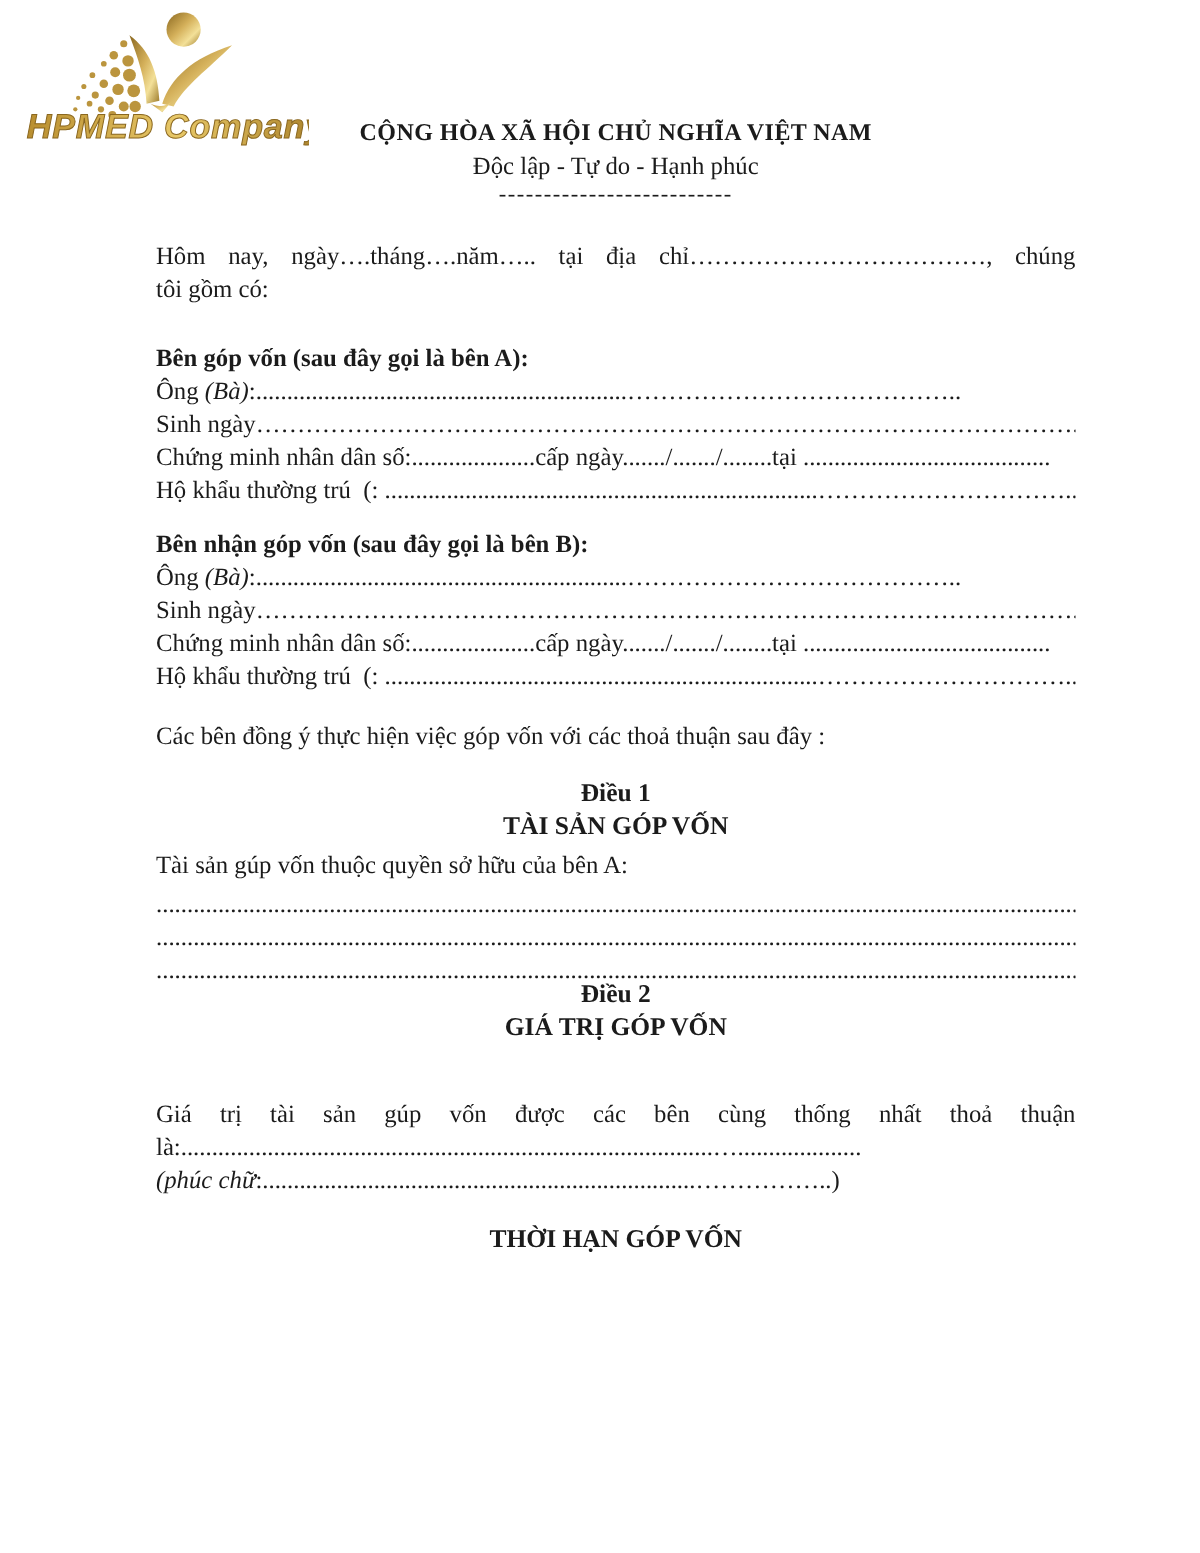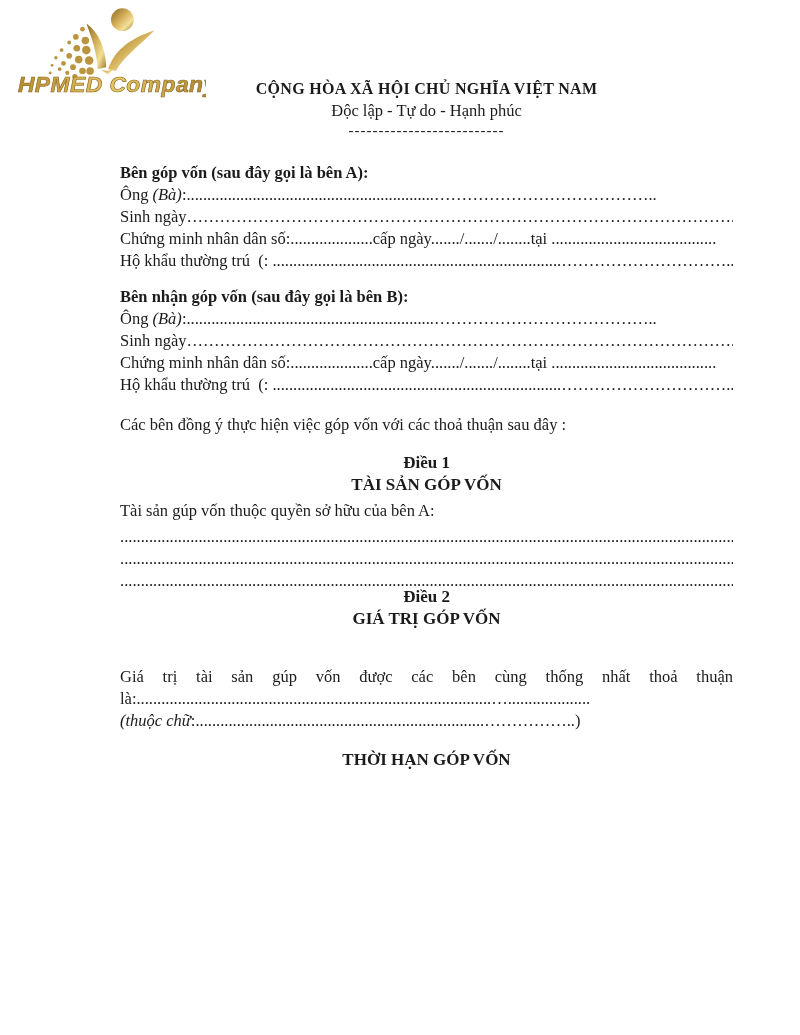--- a/index.html
+++ b/index.html
@@ -5,21 +5,21 @@
   * { margin:0; padding:0; box-sizing:border-box; }
   html,body { width:800px; height:1035px; background:#ffffff; overflow:hidden; }
   body {
     position:relative;
     font-family:"Liberation Serif", serif;
     font-size:16.5px;
     line-height:22px;
     color:#1b1b1b;
   }
   .logo { position:absolute; left:16px; top:4px; width:190px; height:96px; }
-  .content { position:absolute; left:120px; top:0; width:613px; }
+  .content { position:absolute; left:104px; top:0; width:613px; }
   .bold { font-weight:bold; }
   .italic { font-style:italic; }
   .natl { margin-top:78px; font-weight:bold; font-size:16px; text-align:center; letter-spacing:.3px; }
   .motto { text-align:center; }
   .dashes { text-align:center; line-height:16px; font-size:15px; letter-spacing:1px; }
   .doc-title { margin-top:26px; text-align:center; font-weight:bold; font-size:17px; letter-spacing:.3px; }
   .intro { margin-top:22px; }
   .just-line { text-align:justify; text-align-last:justify; white-space:normal; }
   .fill-line { white-space:pre; overflow:hidden; height:22px; width:613px; }
   .party-a { margin-top:24px; }
@@ -86,20 +86,24 @@
   </svg>
 </div>
 
 <div class="content">
 
   <div class="natl">CỘNG HÒA XÃ HỘI CHỦ NGHĨA VIỆT NAM</div>
   <div class="motto">Độc lập - Tự do - Hạnh phúc</div>
   <div class="dashes">--------------------------</div>
 
 
+  <div class="intro">
+    <div class="just-line">Hôm nay, ngày….tháng….năm….. tại địa chỉ………………………………, chúng</div>
+    <div>tôi gồm có:</div>
+  </div>
 
   <div class="party-a">
     <div class="bold">Bên góp vốn (sau đây gọi là bên A):</div>
     <div class="fill-line"><span>Ông </span><span class="italic">(Bà)</span><span>:............................................................…………………………………..</span></div>
     <div class="fill-line">Sinh ngày……………………………………………………………………………………….</div>
     <div class="fill-line">Chứng minh nhân dân số:....................cấp ngày......./......./........tại ........................................</div>
     <div class="fill-line">Hộ khẩu thường trú  (: ......................................................................…………………………..</div>
   </div>
 
   <div class="party-b">
@@ -120,19 +124,19 @@
   <div class="fill-line dotted first">................................................................................................................................................................................</div>
   <div class="fill-line dotted">................................................................................................................................................................................</div>
   <div class="fill-line dotted">................................................................................................................................................................................</div>
 
   <div class="art-head art2-head">
     <span class="num">Điều 2</span>
     <span class="ttl">GIÁ TRỊ GÓP VỐN</span>
   </div>
   <div class="art2-p1 just-line">Giá trị tài sản gúp vốn được các bên cùng thống nhất thoả thuận</div>
   <div class="fill-line clip466">là:......................................................................................…....................................................................</div>
-  <div class="fill-line"><span class="italic">(thuộc chữ</span><span>:......................................................................……………..)</span></div>
+  <div class="fill-line"><span class="italic">(phúc chữ</span><span>:......................................................................……………..)</span></div>
 
   <div class="art-head art3-head">
     <span class="ttl">THỜI HẠN GÓP VỐN</span>
   </div>
 
 </div>
 
 </body></html>

